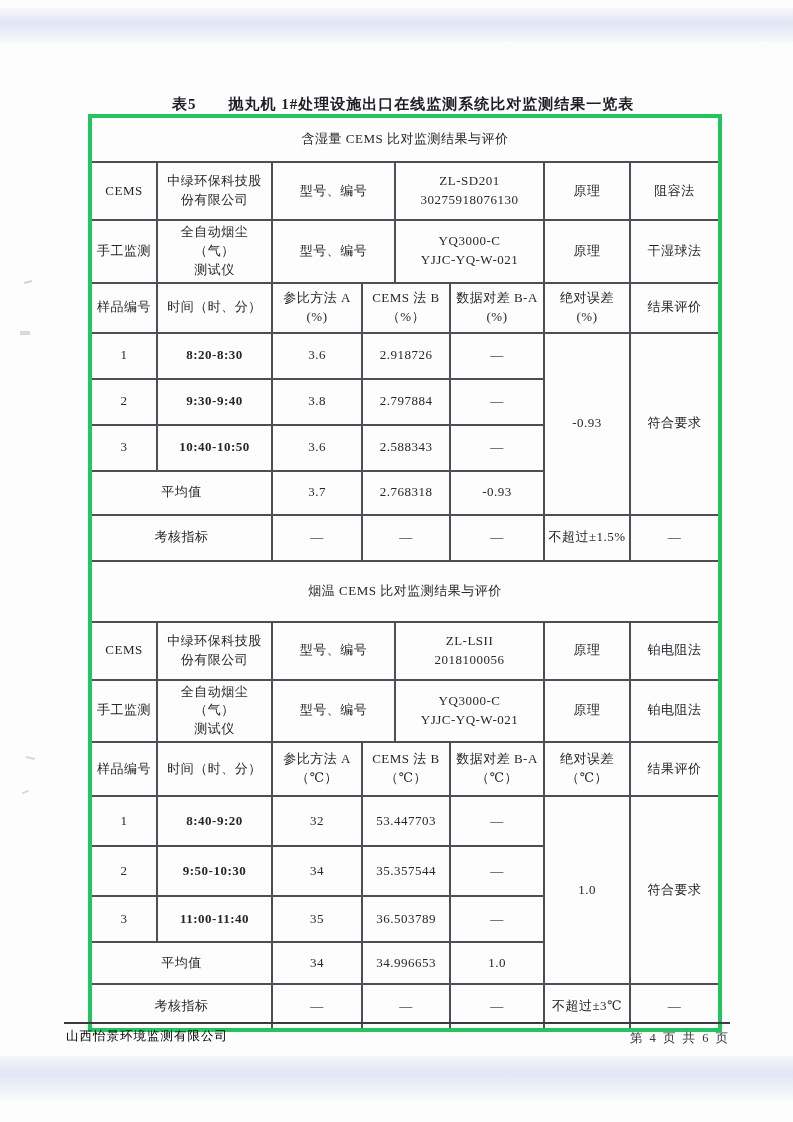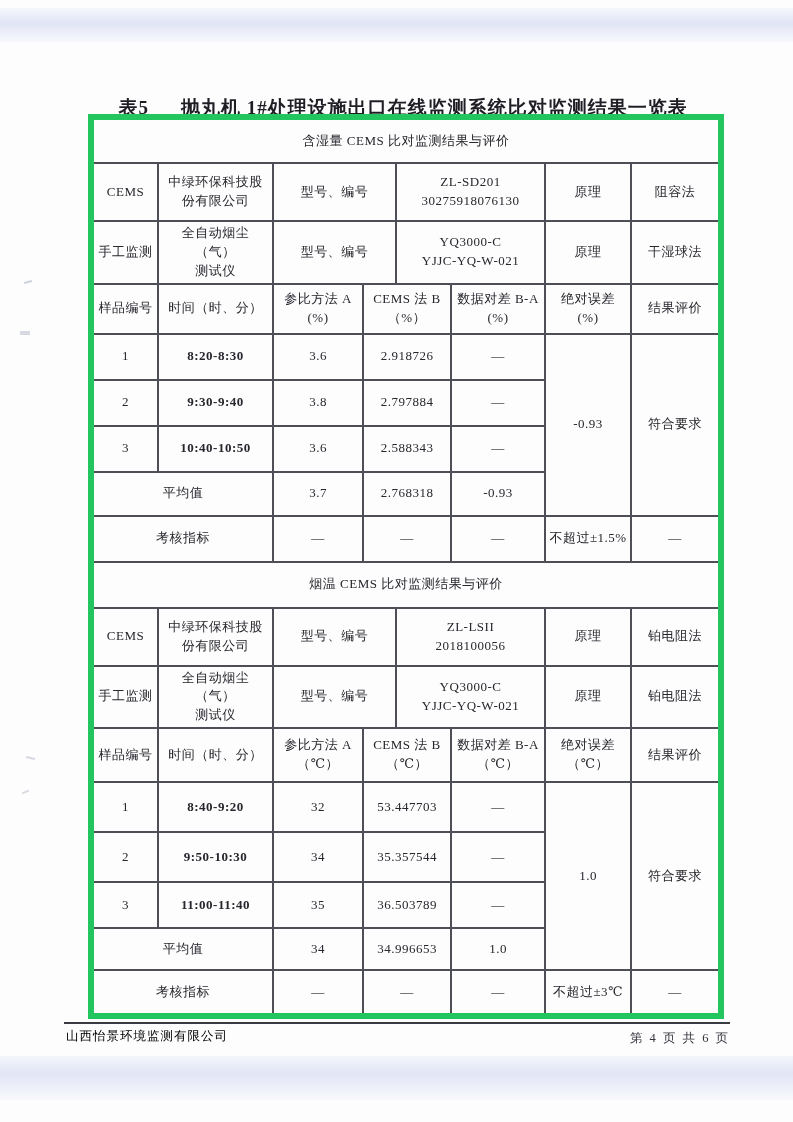--- a/index.html
+++ b/index.html
@@ -22,27 +22,27 @@
   
   .pencil { position:absolute; background:#959cb5; pointer-events:none; }
   .m1 { left:24px; top:281px; width:8px; height:2px; background:#9aa0b5; opacity:.45; transform:rotate(-14deg); }
   .m2 { left:20px; top:331px; width:10px; height:4px; border-top:1px solid #8d93a8; border-bottom:1px solid #8d93a8; opacity:.35; }
   .m3 { left:26px; top:757px; width:9px; height:2px; background:#9aa0b5; opacity:.4; transform:rotate(12deg); }
   .m4 { left:22px; top:791px; width:7px; height:2px; background:#9aa0b5; opacity:.38; transform:rotate(-22deg); }
 
   .doc-title {
     position:absolute; top:95px; left:88px; width:630px;
     display:flex; justify-content:center; align-items:baseline; gap:32px;
-    font-weight:bold; font-size:19px; letter-spacing:1px; color:#1e1e24;
+    font-weight:bold; font-size:15px; letter-spacing:1px; color:#1e1e24;
   }
 
   table.results {
     position:absolute; left:88px; top:114px; width:630px;
     border-collapse:collapse; table-layout:fixed;
-    border:6px solid #22c55e;
+    border:4px solid #22c55e;
   }
   table.results td {
     border:2px solid #4e4e57;
     text-align:center; vertical-align:middle;
     font-size:13px; line-height:1.45;
     white-space:pre-line;
     padding:2px 3px;
     color:#26262c;
     letter-spacing:0.5px;
   }
@@ -149,21 +149,21 @@
           <td>-0.93</td>
         </tr>
         <tr style="height: 46px;">
           <td colspan="2">考核指标</td>
           <td>—</td>
           <td colspan="2">—</td>
           <td>—</td>
           <td>不超过±1.5%</td>
           <td>—</td>
         </tr>
-        <tr style="height: 46px; margin-top: 16px;">
+        <tr style="height: 61px; margin-top: 16px;">
           <td colspan="8" class="sec-title">烟温 CEMS 比对监测结果与评价</td>
         </tr>
         <tr style="height: 58px;">
           <td>CEMS</td>
           <td>中绿环保科技股
 份有限公司</td>
           <td colspan="2">型号、编号</td>
           <td colspan="2">ZL-LSII
 2018100056</td>
           <td>原理</td>

